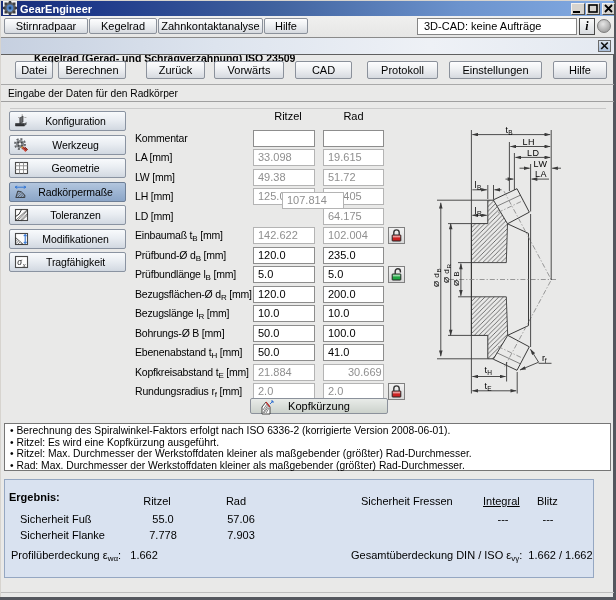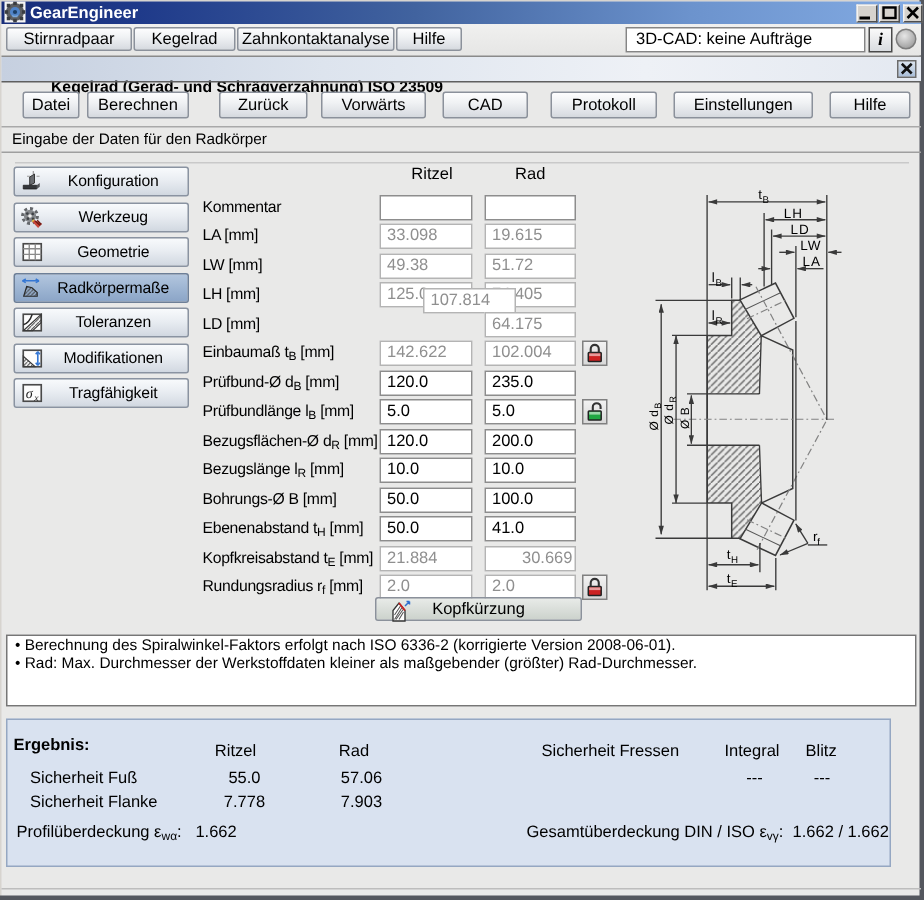--- a/index.html
+++ b/index.html
@@ -337,29 +337,31 @@
         <text x="544.8" y="363" font-size="6.5">f</text>
   <text x="484.5" y="372.8">t</text>
         <text x="487.3" y="375.2" font-size="6.5">H</text>
   <text x="484.5" y="388.6">t</text>
         <text x="487.3" y="391" font-size="6.5">E</text>
 </g>
 </svg>
 </div>
 <div class="abs" style="left:4px;top:423px;width:607px;height:48px;background:#fff;border:1px solid #767676;font-size:10.3px;color:#000;padding:1px 0 0 5px;line-height:11.6px;">
   <div>• Berechnung des Spiralwinkel-Faktors erfolgt nach ISO 6336-2 (korrigierte Version 2008-06-01).</div>
+  <div>• Ritzel: Es wird eine Kopfkürzung ausgeführt.</div>
+  <div>• Ritzel: Max. Durchmesser der Werkstoffdaten kleiner als maßgebender (größter) Rad-Durchmesser.</div>
   <div>• Rad: Max. Durchmesser der Werkstoffdaten kleiner als maßgebender (größter) Rad-Durchmesser.</div>
 </div>
 
 <div class="abs" style="left:4px;top:479px;width:590px;height:99px;background:#d9e2f0;border:1px solid #95a7c2;font-size:11px;color:#000;">
   <div class="abs" style="left:4px;top:11px;font-weight:bold;">Ergebnis:</div>
   <div class="abs" style="left:119px;top:15px;width:66px;text-align:center;">Ritzel</div>
   <div class="abs" style="left:198px;top:15px;width:66px;text-align:center;">Rad</div>
   <div class="abs nw" style="left:356px;top:15px;">Sicherheit Fressen</div>
-  <div class="abs" style="left:478px;top:15px;">Integral</div>
+  <div class="abs" style="left:478px;top:15px;text-decoration:underline;">Integral</div>
   <div class="abs" style="left:532px;top:15px;">Blitz</div>
   <div class="abs" style="left:15px;top:33px;">Sicherheit Fuß</div>
   <div class="abs" style="left:125px;top:33px;width:66px;text-align:center;">55.0</div>
   <div class="abs" style="left:203px;top:33px;width:66px;text-align:center;">57.06</div>
   <div class="abs" style="left:478px;top:33px;width:40px;text-align:center;">---</div>
   <div class="abs" style="left:523px;top:33px;width:40px;text-align:center;">---</div>
   <div class="abs" style="left:15px;top:49px;">Sicherheit Flanke</div>
   <div class="abs" style="left:125px;top:49px;width:66px;text-align:center;">7.778</div>
   <div class="abs" style="left:203px;top:49px;width:66px;text-align:center;">7.903</div>
   <div class="abs nw" style="left:6px;top:69px;">Profilüberdeckung ε<sub>wα</sub>:&nbsp;&nbsp;&nbsp;1.662</div>

